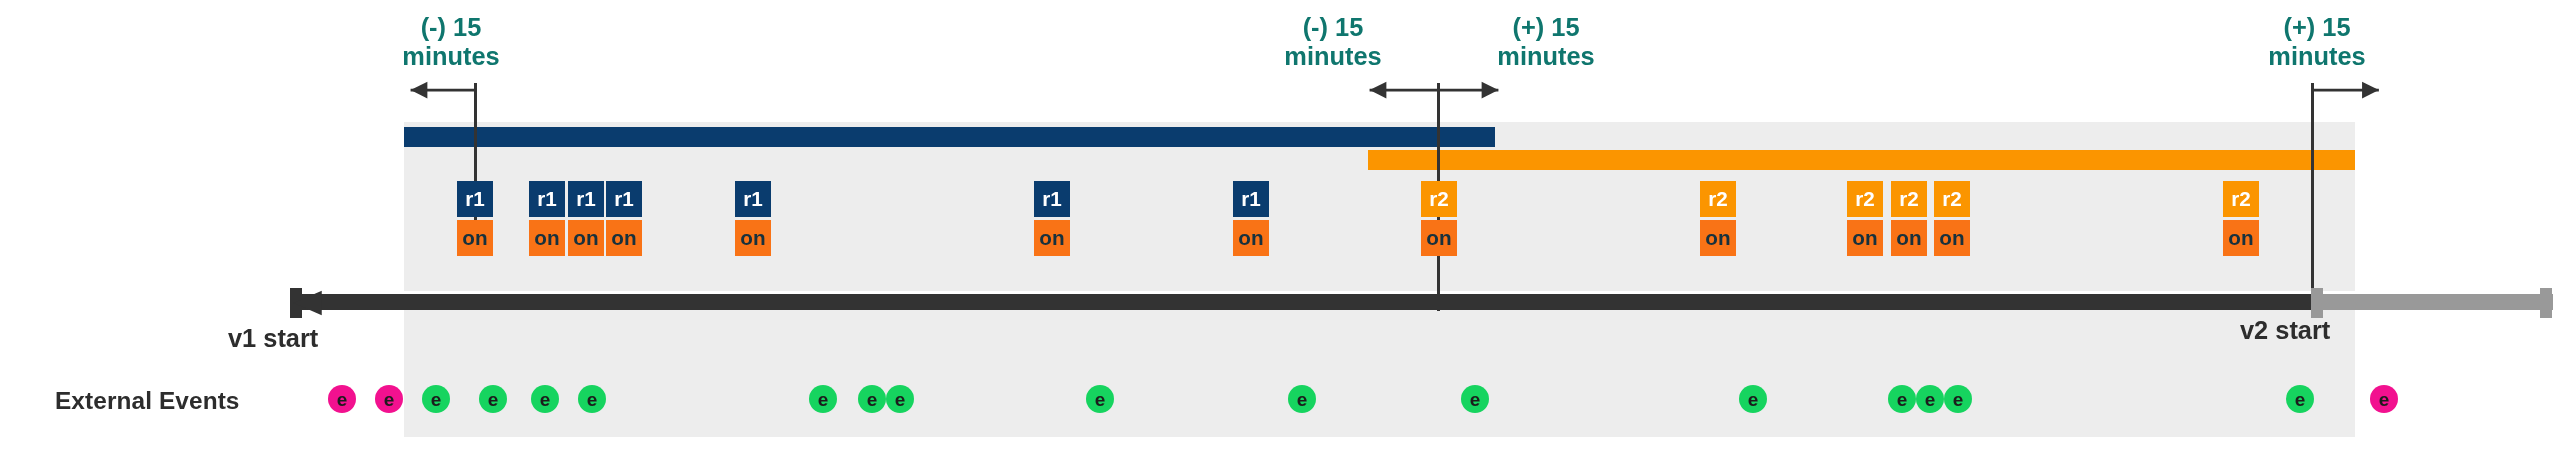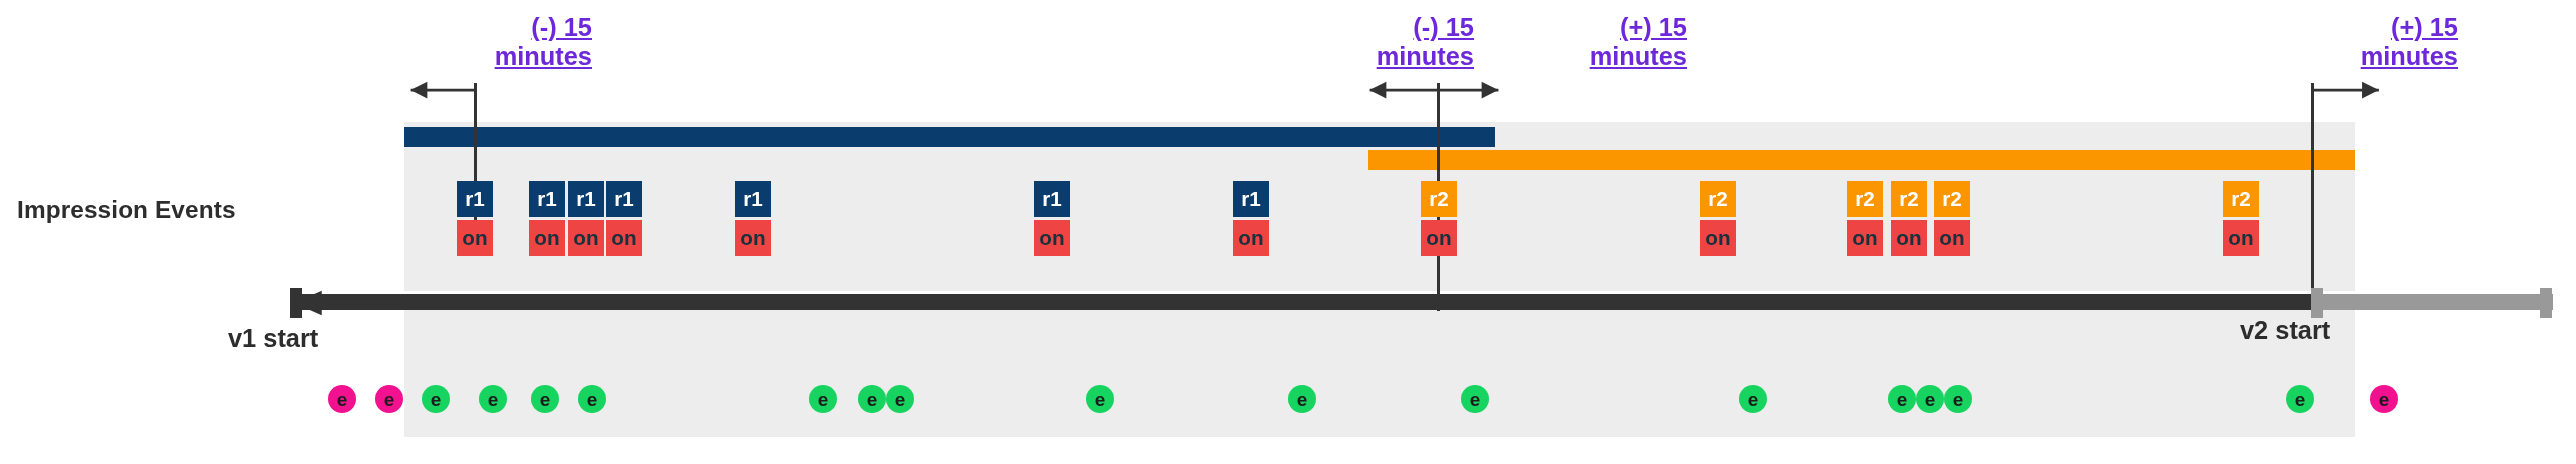--- a/index.html
+++ b/index.html
@@ -15,22 +15,22 @@
   .shade{background:#ededed;}
 
   
   .rowlabel{
     color:#2d2d2d;font-size:24.4px;font-weight:700;
     white-space:nowrap;letter-spacing:0.1px;
   }
 
   
   .anno{
-    color:#6d28d9;font-size:25.4px;font-weight:600;
-    text-align:right;line-height:29px;white-space:nowrap;text-decoration:underline;
+    color:#0f766e;font-size:25.4px;font-weight:600;
+    text-align:center;line-height:29px;white-space:nowrap;
   }
   .axlabel{
     color:#2d2d2d;font-size:25.4px;font-weight:600;white-space:nowrap;
   }
 
   
   .bar-v1{background:#0a3c6e;}
   .bar-v2{background:#fb9500;}
 
   
@@ -47,21 +47,21 @@
 
   
   .chip{
     width:36px;height:36px;
     display:flex;align-items:center;justify-content:center;
     font-size:20.7px;font-weight:700;line-height:1;
     box-sizing:border-box;
   }
   .chip-r1{background:#0a3c6e;color:#ffffff;}
   .chip-r2{background:#fb9500;color:#ffffff;}
-  .chip-on{background:#ef4444;color:#17313d;}
+  .chip-on{background:#f97316;color:#17313d;}
 
   
   .dot{
     width:28px;height:28px;border-radius:50%;
     display:flex;align-items:center;justify-content:center;
     font-size:19px;font-weight:600;line-height:1;
     box-sizing:border-box;
   }
   .dot-in{background:#16d45f;color:#1c1c1c;}
   .dot-out{background:#f2118f;color:#1c1c1c;}
@@ -106,21 +106,20 @@
   <div class="abs anno" style="left:2176px;top:13px;width:282px;">
     <div>(+) 15</div>
     <div>minutes</div>
   </div>
   <svg class="abs arrow-svg" width="188" height="28" style="left:2311px;top:77px;" viewBox="0 0 200 30">
     <line x1="2" y1="14" x2="72" y2="14" stroke="#333333" stroke-width="3"></line>
     <polygon points="72,14 54,5 54,23" fill="#333333"></polygon>
   </svg>
   <div class="abs drop" style="left:2311px;top:83px;height:216px;"></div>
 
-  <div class="abs rowlabel" style="left:17px;top:196px;">Impression Events</div>
 
   <div class="abs" id="impression-layer" style="left:0;top:0;width:2576px;height:464px;">
       <div class="abs chip chip-r1" style="left: 457px; top: 181px;">r1</div>
       <div class="abs chip chip-on" style="left: 457px; top: 220px;">on</div>
       <div class="abs chip chip-r1" style="left: 529px; top: 181px;">r1</div>
       <div class="abs chip chip-on" style="left: 529px; top: 220px;">on</div>
       <div class="abs chip chip-r1" style="left: 568px; top: 181px;">r1</div>
       <div class="abs chip chip-on" style="left: 568px; top: 220px;">on</div>
       <div class="abs chip chip-r1" style="left: 606px; top: 181px;">r1</div>
       <div class="abs chip chip-on" style="left: 606px; top: 220px;">on</div>
@@ -150,20 +149,21 @@
     <polygon points="4,16 34,3 34,29" fill="#333333"></polygon>
   </svg>
 
   <div class="abs axis-line-grey" style="left:2311px;top:294px;width:242px;height:16px;"></div>
   <div class="abs axis-cap-grey" style="left:2311px;top:288px;width:12.2px;height:30px;"></div>
   <div class="abs axis-cap-grey" style="left:2540px;top:288px;width:12.2px;height:30px;"></div>
 
   <div class="abs axlabel" style="left:228px;top:324px;">v1 start</div>
   <div class="abs axlabel" style="left:2240px;top:316px;">v2 start</div>
 
+  <div class="abs rowlabel" style="left:55px;top:387px;">External Events</div>
 
   <div class="abs" id="external-layer" style="left:0;top:0;width:2576px;height:464px;">
       <div class="abs dot dot-out" style="left: 328px; top: 385px;">e</div>
       <div class="abs dot dot-out" style="left: 375px; top: 385px;">e</div>
       <div class="abs dot dot-in" style="left: 422px; top: 385px;">e</div>
       <div class="abs dot dot-in" style="left: 479px; top: 385px;">e</div>
       <div class="abs dot dot-in" style="left: 531px; top: 385px;">e</div>
       <div class="abs dot dot-in" style="left: 578px; top: 385px;">e</div>
       <div class="abs dot dot-in" style="left: 809px; top: 385px;">e</div>
       <div class="abs dot dot-in" style="left: 858px; top: 385px;">e</div>

